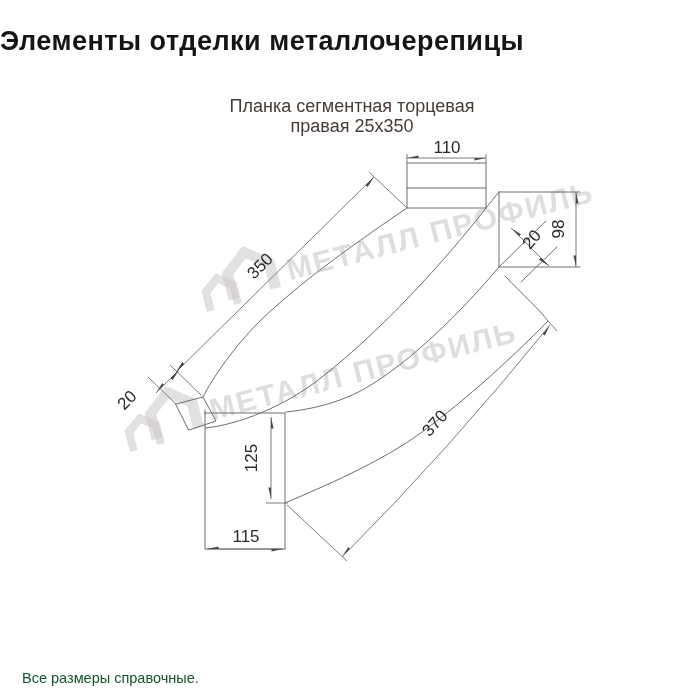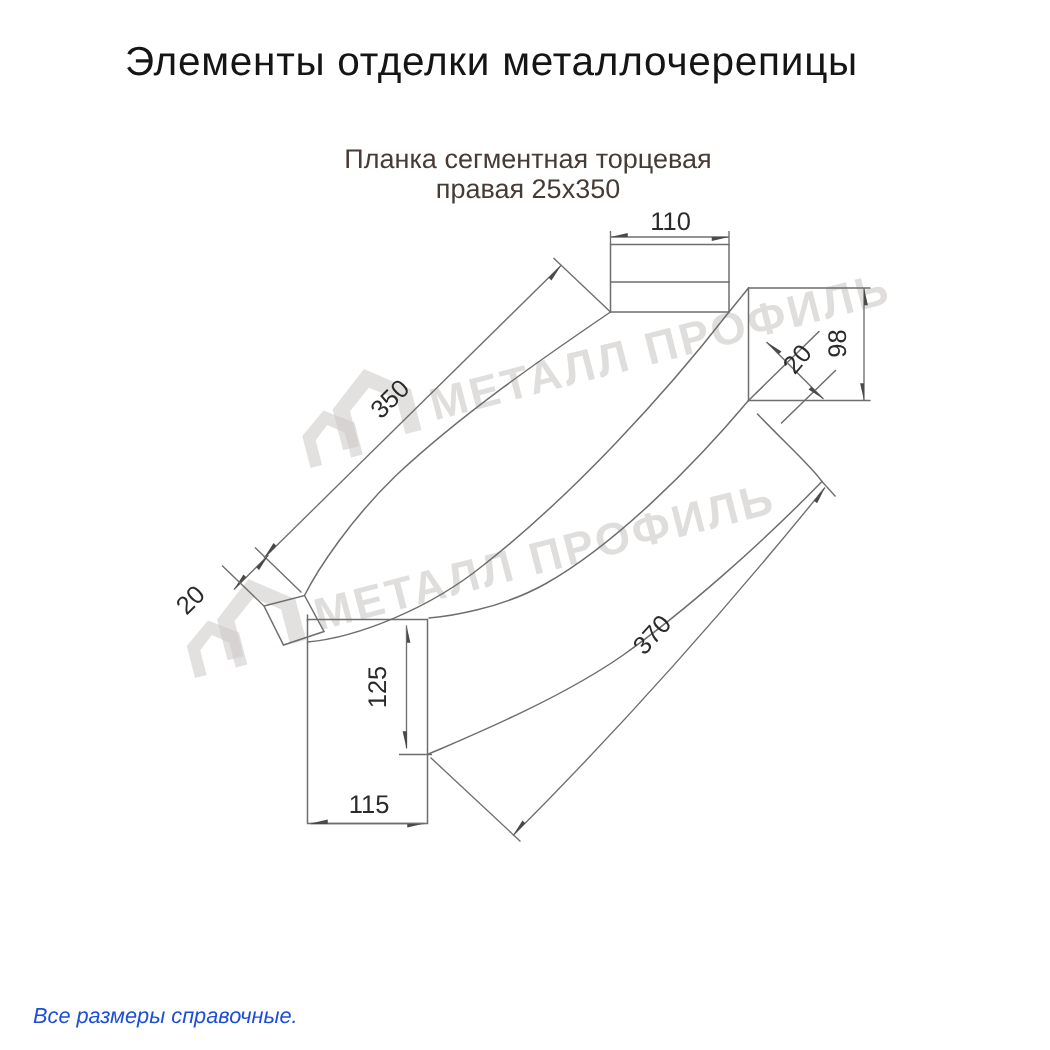--- a/index.html
+++ b/index.html
@@ -1,30 +1,30 @@
 <!DOCTYPE html>
 <html><head>
 <meta charset="utf-8">
 <style>
   html,body{margin:0;padding:0;background:#ffffff;}
   .page{
     position:relative;width:700px;height:700px;background:#ffffff;
     font-family:"Liberation Sans",sans-serif;overflow:hidden;
   }
   .page-title{
-    position:absolute;top:26px;left:0;width:572px;text-align:right;
-    font-size:27px;color:#151515;letter-spacing:0.5px;
+    position:absolute;top:26px;left:0;width:572px;text-align:left;
+    font-size:27px;color:#151515;letter-spacing:0.5px;font-weight:bold;
   }
   .subtitle{
     position:absolute;top:96px;left:0;width:704px;text-align:center;
     font-size:18px;line-height:20px;color:#473b36;
   }
   .footer{
     position:absolute;left:22px;bottom:12px;
-    font-size:14.5px;line-height:19px;color:#1d4ed8;font-style:italic;
+    font-size:14.5px;line-height:19px;color:#14532d;
   }
   svg.drawing{position:absolute;left:0;top:0;}
   .dim-text{font-size:17px;fill:#2b2b2b;font-family:"Liberation Sans",sans-serif;}
   .wm-text{font-size:30px;font-weight:bold;fill:#c2bfbc;opacity:0.5;letter-spacing:2px;
            font-family:"Liberation Sans",sans-serif;}
   .wm-house{fill:#ccc9c6;opacity:0.55;fill-rule:evenodd;}
 </style>
 </head>
 <body>
 

